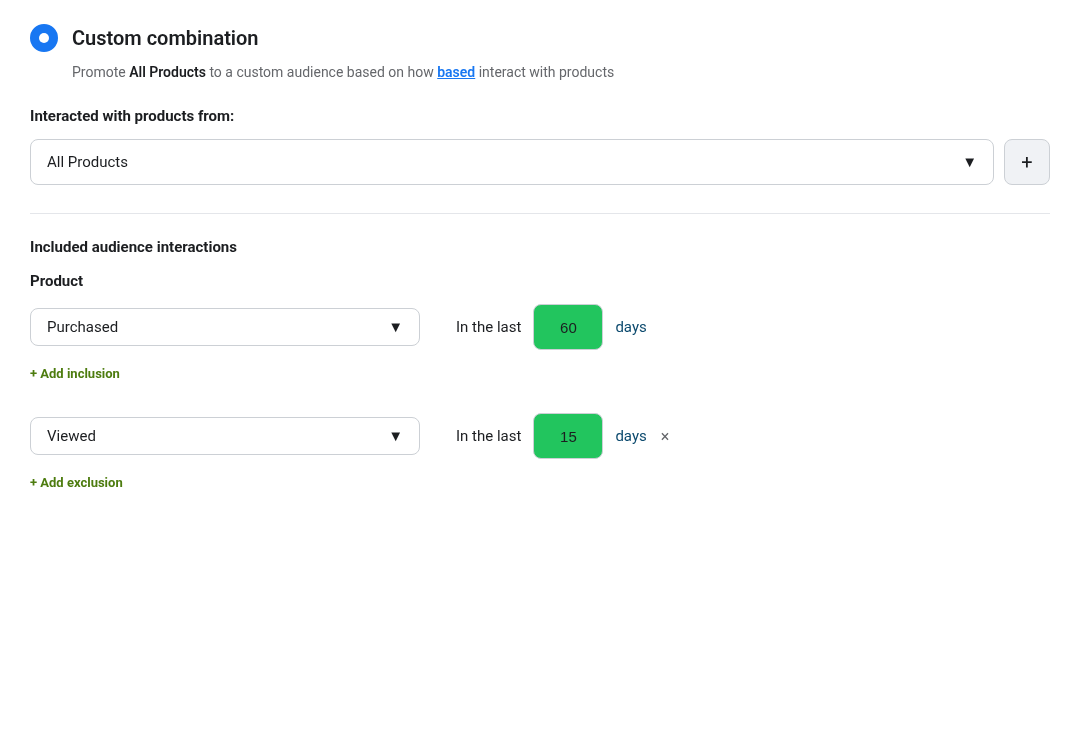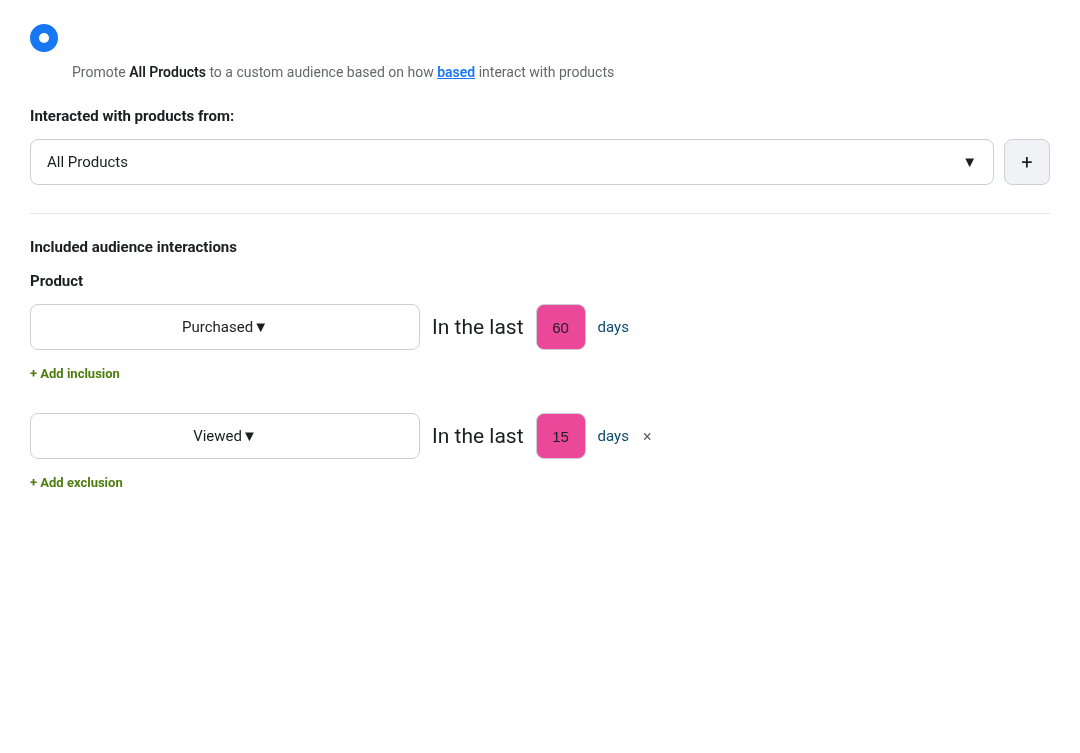--- a/index.html
+++ b/index.html
@@ -137,52 +137,53 @@
     .interaction-row {
       display: flex;
       align-items: center;
       gap: 12px;
       margin-bottom: 14px;
     }
 
     .interaction-dropdown {
       display: flex;
       align-items: center;
-      justify-content: center;
-      border: 1.5px solid #ccd0d5;
-      border-radius: 8px;
-      padding: 10px 0;
-      background: #ffffff;
-      cursor: pointer;
-      height: 46px;
+      justify-content: space-between;
+      border: 1.5px solid #ccd0d5;
+      border-radius: 8px;
+      padding: 10px 16px;
+      background: #ffffff;
+      cursor: pointer;
+      height: 38px;
       width: 390px;
       flex-shrink: 0;
     }
 
     .interaction-dropdown span {
       font-size: 15px;
       color: #1c1e21;
     }
 
     .in-the-last-label {
-      font-size: 21px;
+      font-size: 15px;
       color: #1c1e21;
       white-space: nowrap;
+      margin-left: 24px;
     }
 
     .days-input {
-      width: 50px;
+      width: 70px;
       height: 46px;
       border: 1.5px solid #ccd0d5;
       border-radius: 8px;
       padding: 10px 12px;
       font-size: 15px;
       color: #1c1e21;
       text-align: center;
-      background: #ec4899;
+      background: #22c55e;
     }
 
     .days-label {
       font-size: 15px;
       color: #0c4a6e;
       white-space: nowrap;
     }
 
     .add-link {
       color: #4d7c0f;
@@ -207,20 +208,21 @@
 </head>
 <body>
 
 
 
 
 <div class="header-row">
   <div class="radio-circle">
     <div class="radio-inner"></div>
   </div>
+  <span class="title">Custom combination</span>
 </div>
 
 <p class="subtitle">
   <span>Promote </span><strong>All Products</strong><span> to a custom audience based on how </span><span class="people-link">based</span><span> interact with products</span>
 </p>
 
 
 <div class="section-label">Interacted with products from:</div>
 
 <div class="products-row">

